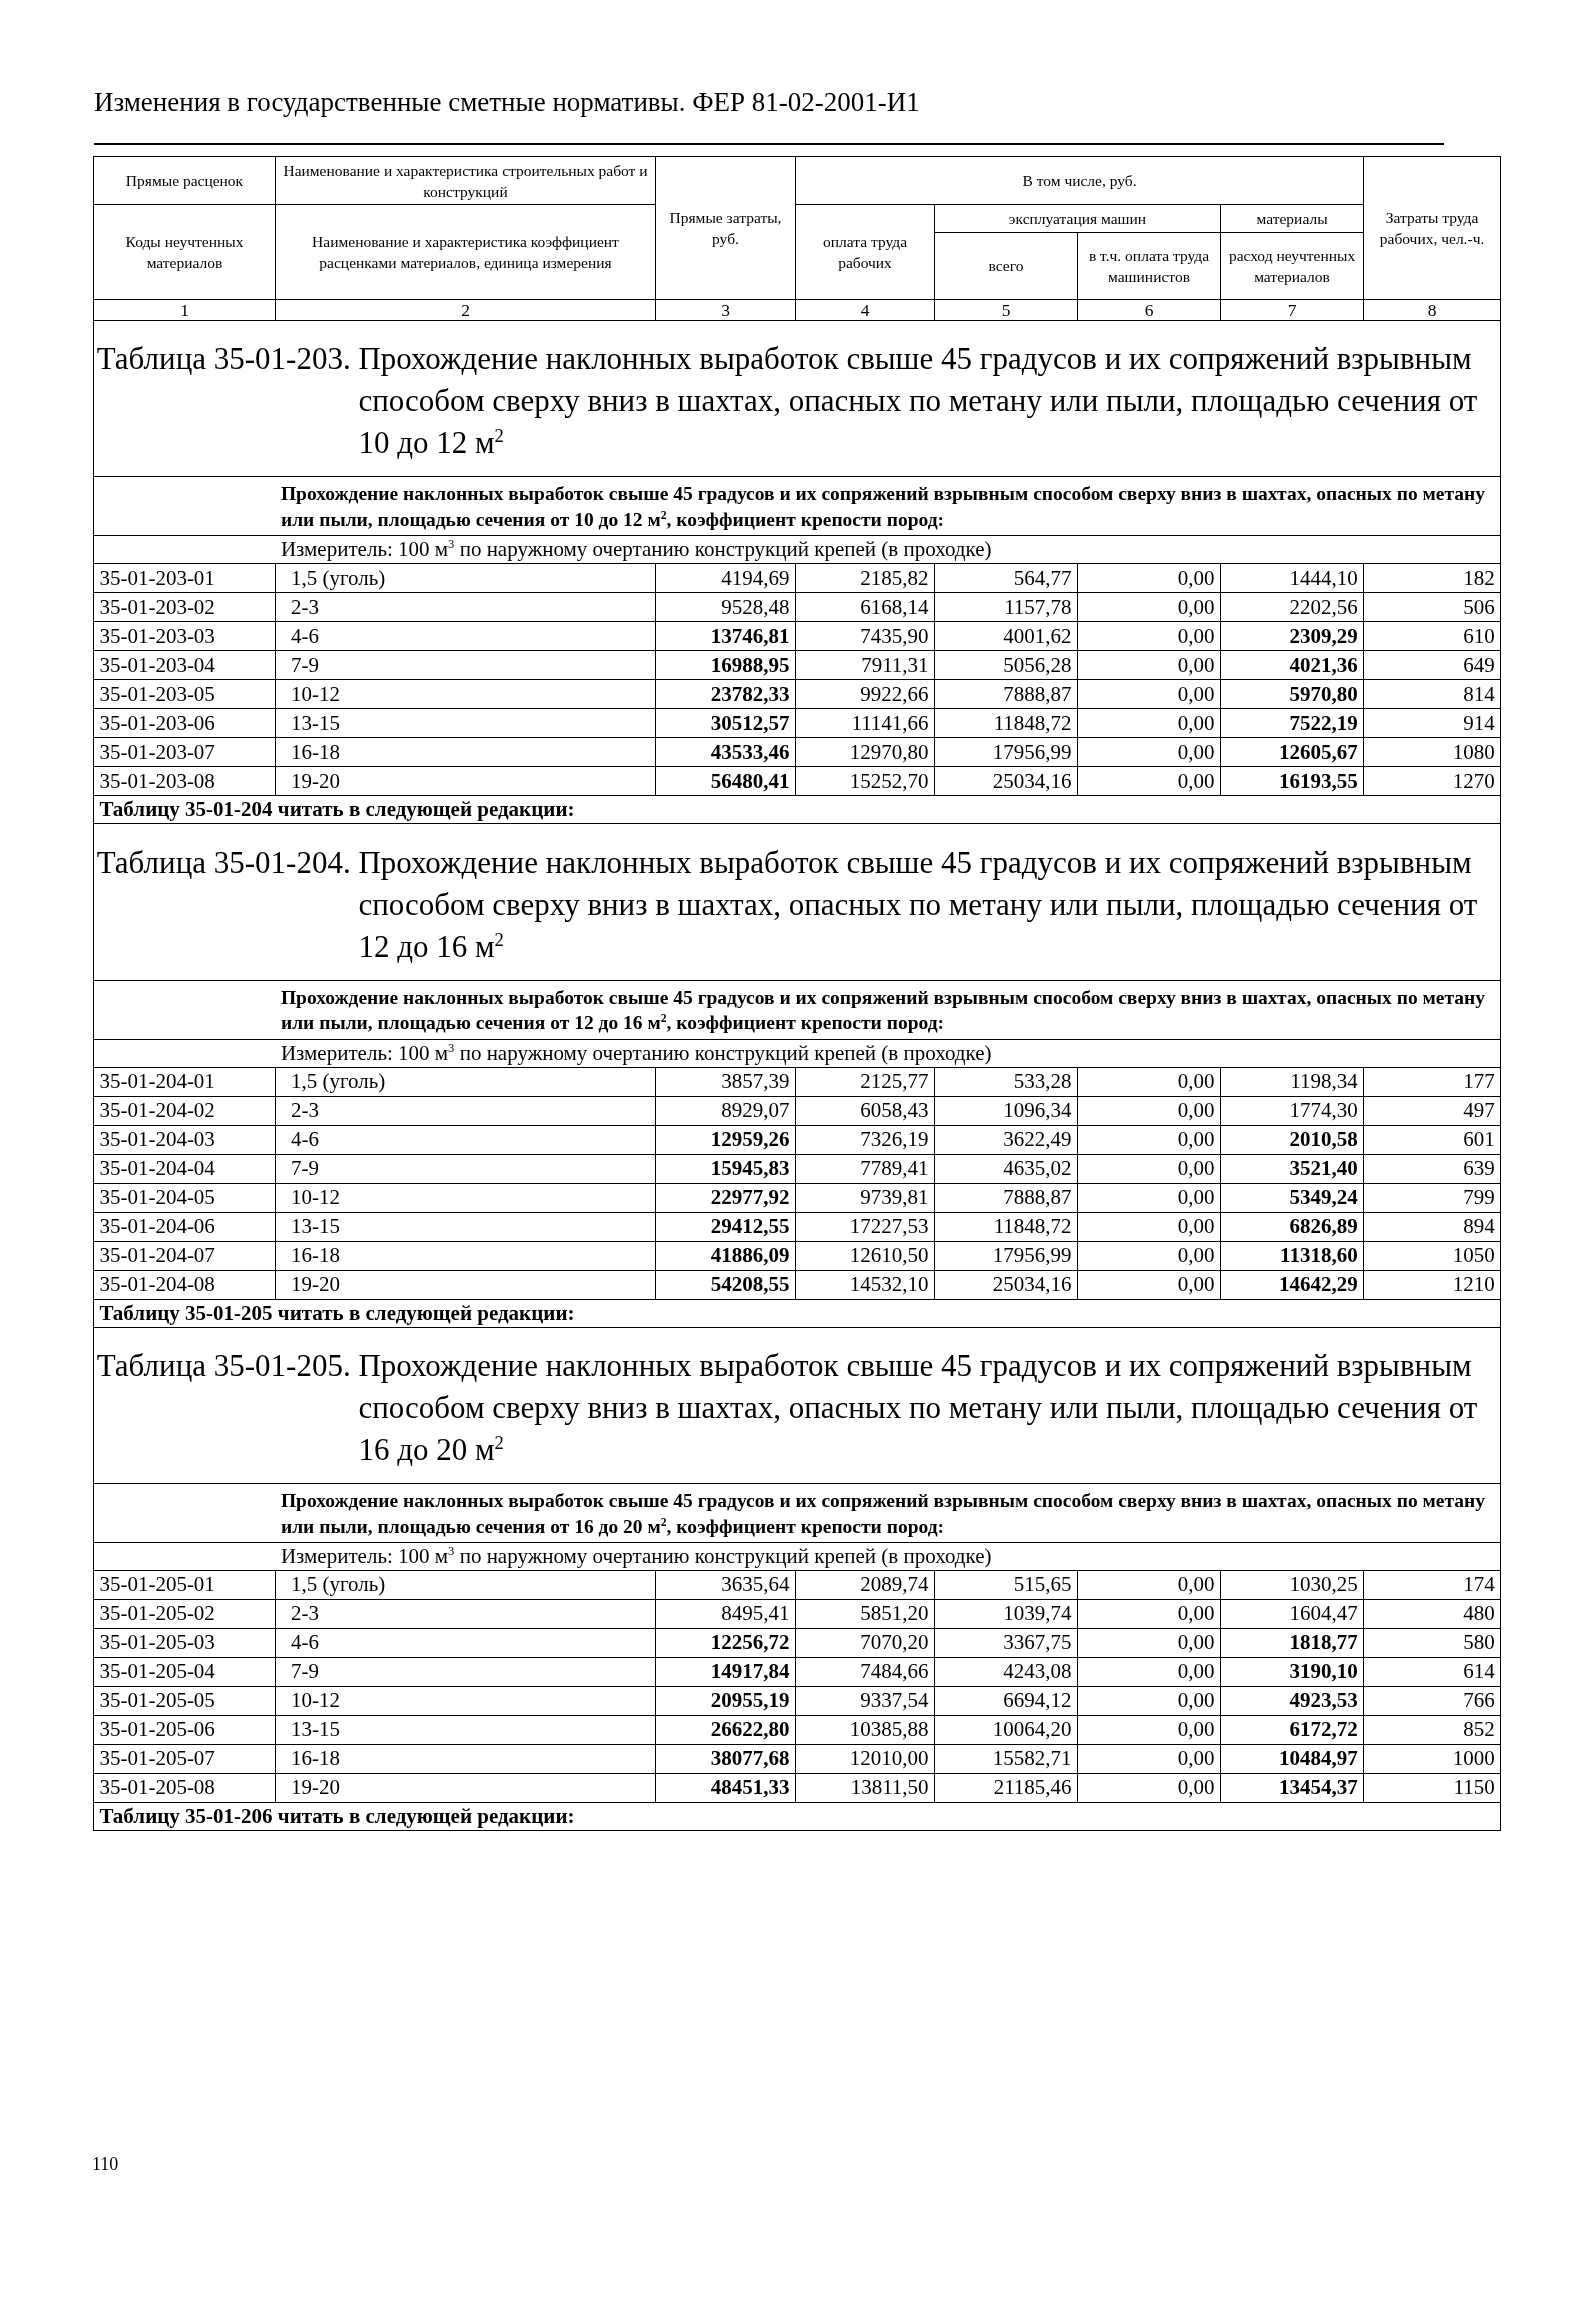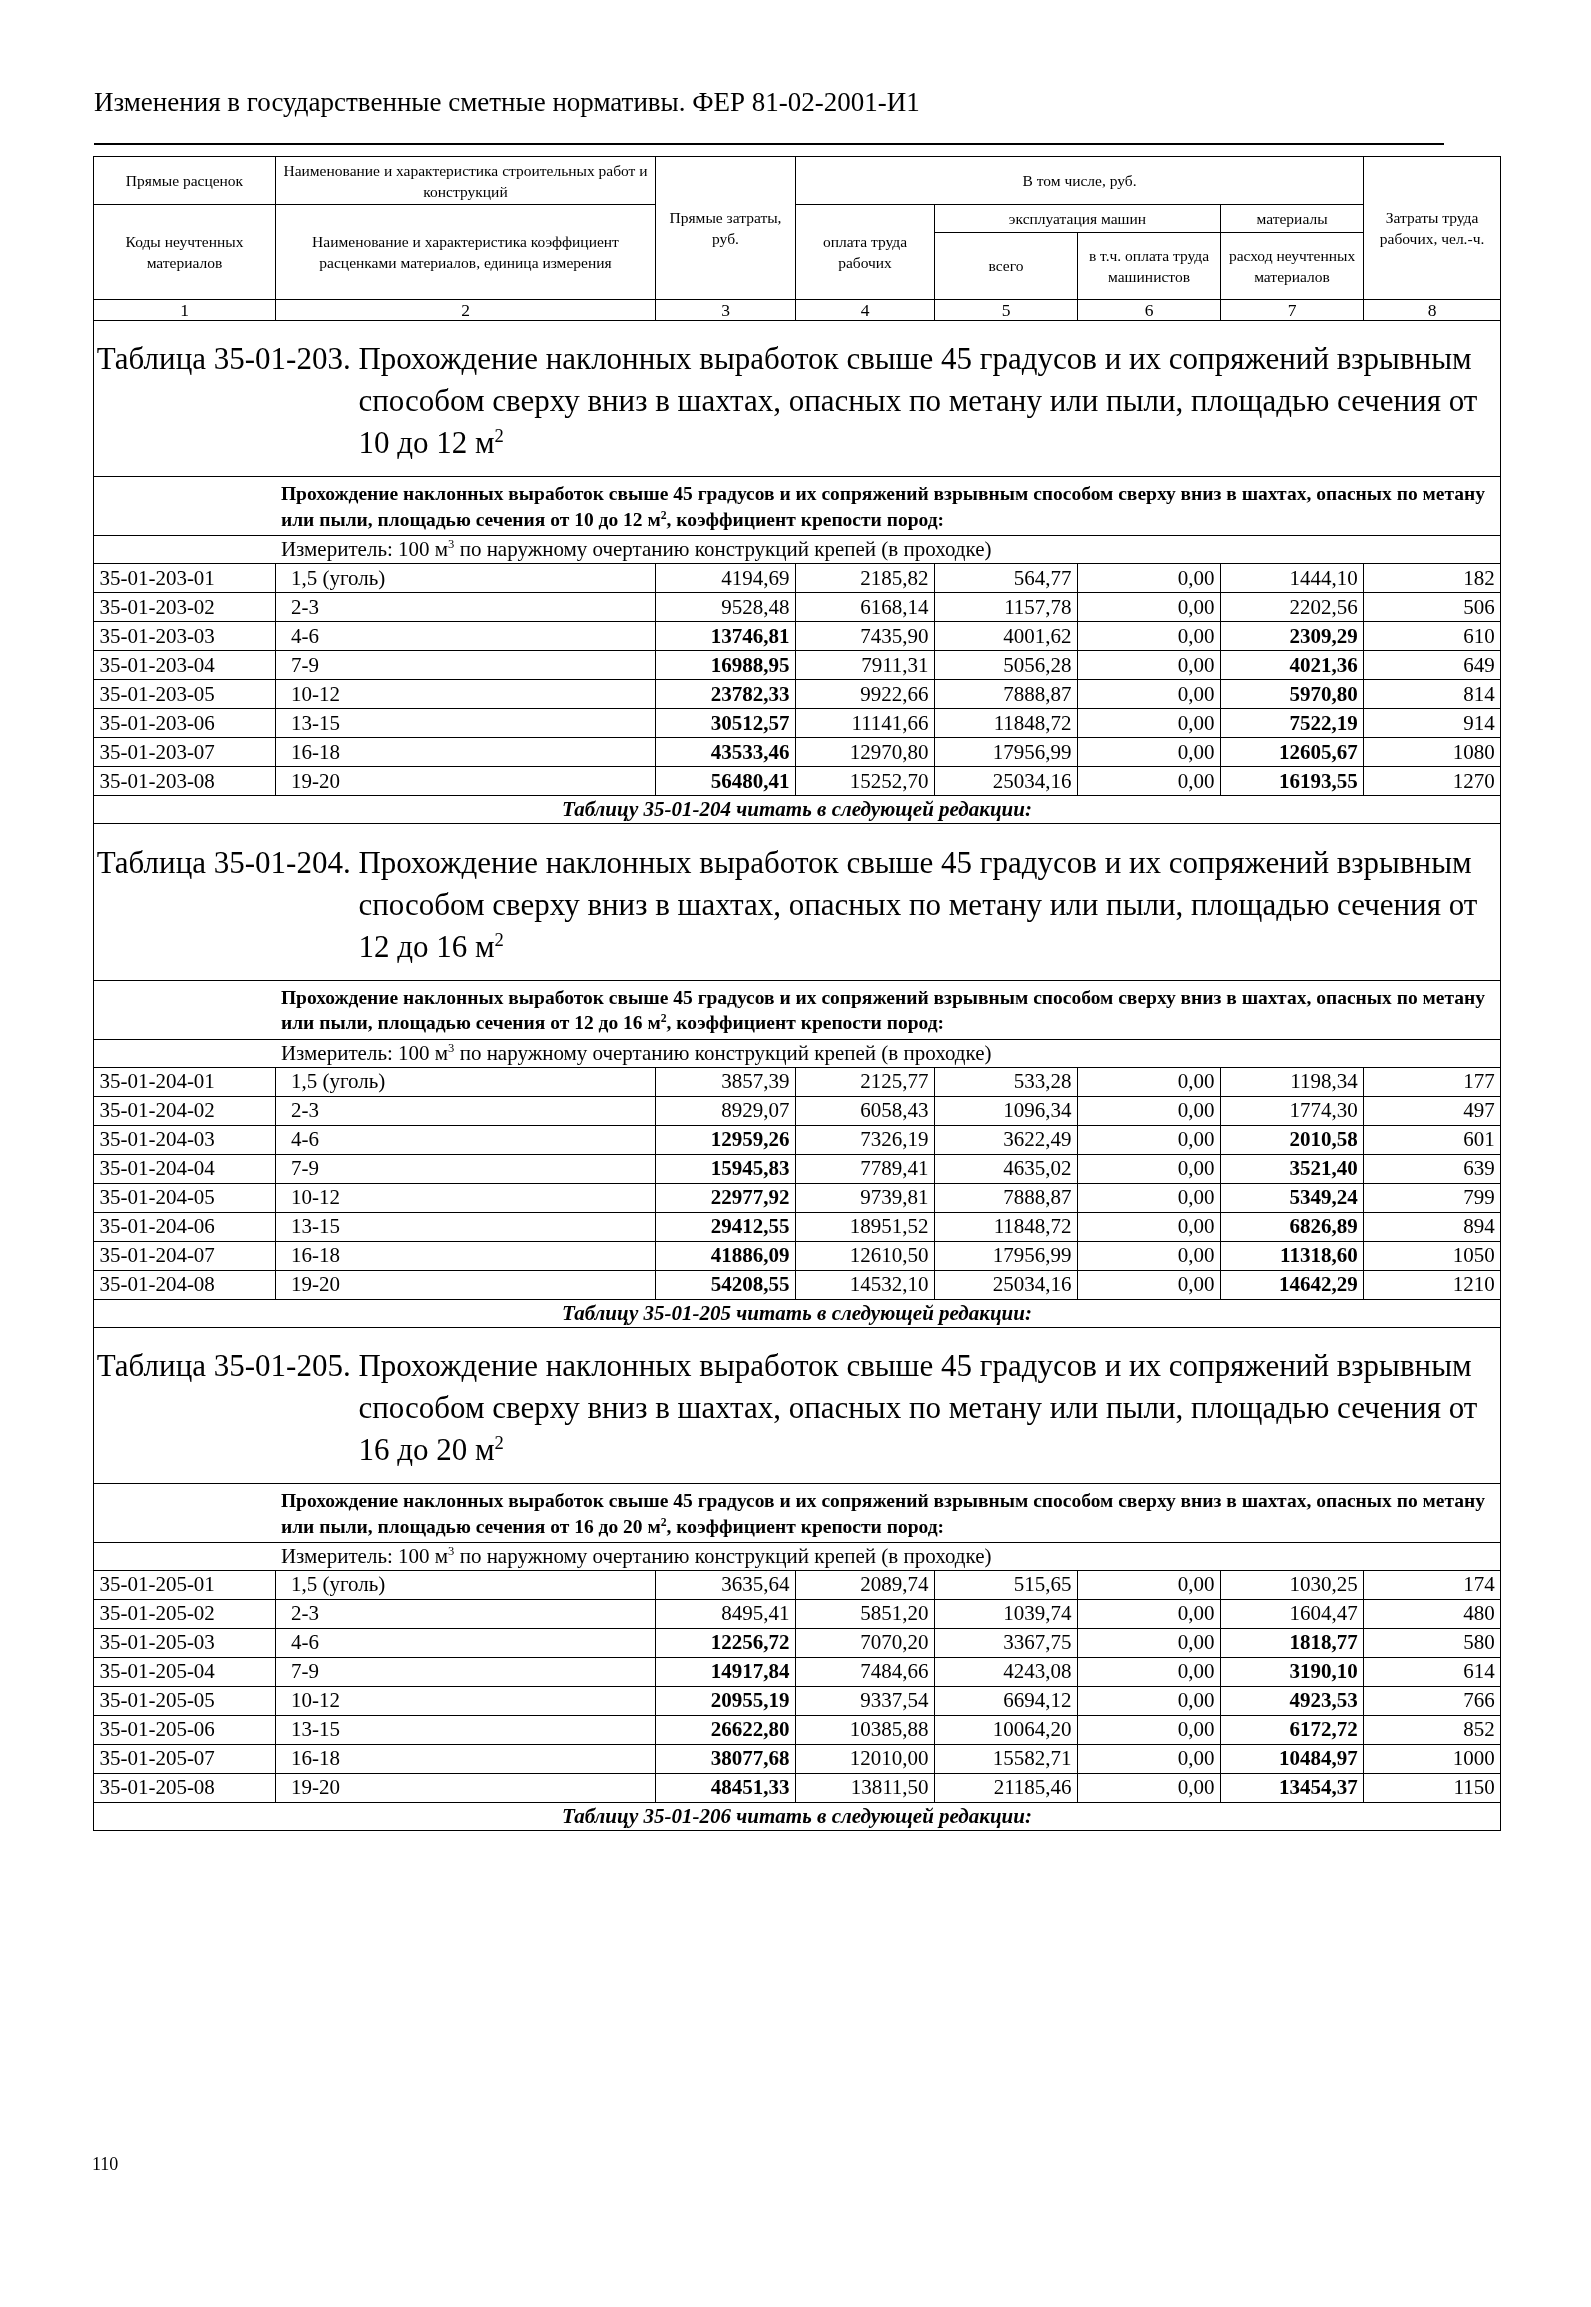--- a/index.html
+++ b/index.html
@@ -32,21 +32,21 @@
     font-size: 31px; font-weight: normal; line-height: 42px;
     padding: 17.5px 0 12px 0; white-space: normal;
   }
   .title-block { display: flex; }
   .title-block .lead { white-space: nowrap; }
   .title-block .rest { white-space: normal; }
   .main-table td.title-cell { border-left: 1.3px solid #000; border-right: 1.3px solid #000; padding: 0 0 0 2.7px; white-space: normal; }
   .desc-cell { white-space: normal !important; font-weight: bold; font-size: 19.5px !important; line-height: 25.6px !important; padding: 4px 5.4px 2.7px 5.4px !important; }
   .measure-cell { white-space: nowrap; }
   .redaction {
-    text-align: center; font-style: italic; font-weight: bold;
+    font-weight: bold;
     font-size: 35px; line-height: 44px; padding: 5.4px 0 5.4px 0;
   }
   sup { font-size: 0.6em; line-height: 0; }
   .page-number {
     position: absolute; left: 92px; top: 2147px; font-size: 18px; line-height: 34px;
   }
 </style>
 </head>
 <body>
 
@@ -254,21 +254,21 @@
         <td class="num">9739,81</td>
         <td class="num">7888,87</td>
         <td class="num">0,00</td>
         <td class="num bold">5349,24</td>
         <td class="num">799</td>
       </tr>
       <tr class="data-row">
         <td>35-01-204-06</td>
         <td style="padding-left: 15px;">13-15</td>
         <td class="num bold">29412,55</td>
-        <td class="num">18951,52</td>
+        <td class="num">17227,53</td>
         <td class="num">11848,72</td>
         <td class="num">0,00</td>
         <td class="num bold">6826,89</td>
         <td class="num">894</td>
       </tr>
       <tr class="data-row">
         <td>35-01-204-07</td>
         <td style="padding-left: 15px;">16-18</td>
         <td class="num bold">41886,09</td>
         <td class="num">12610,50</td>

